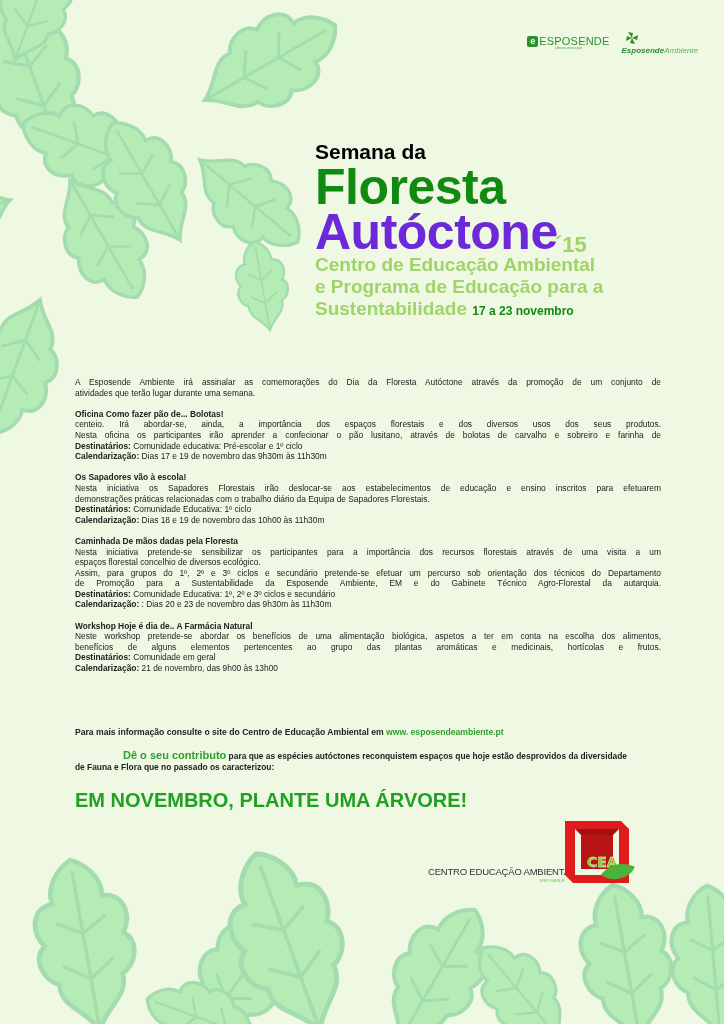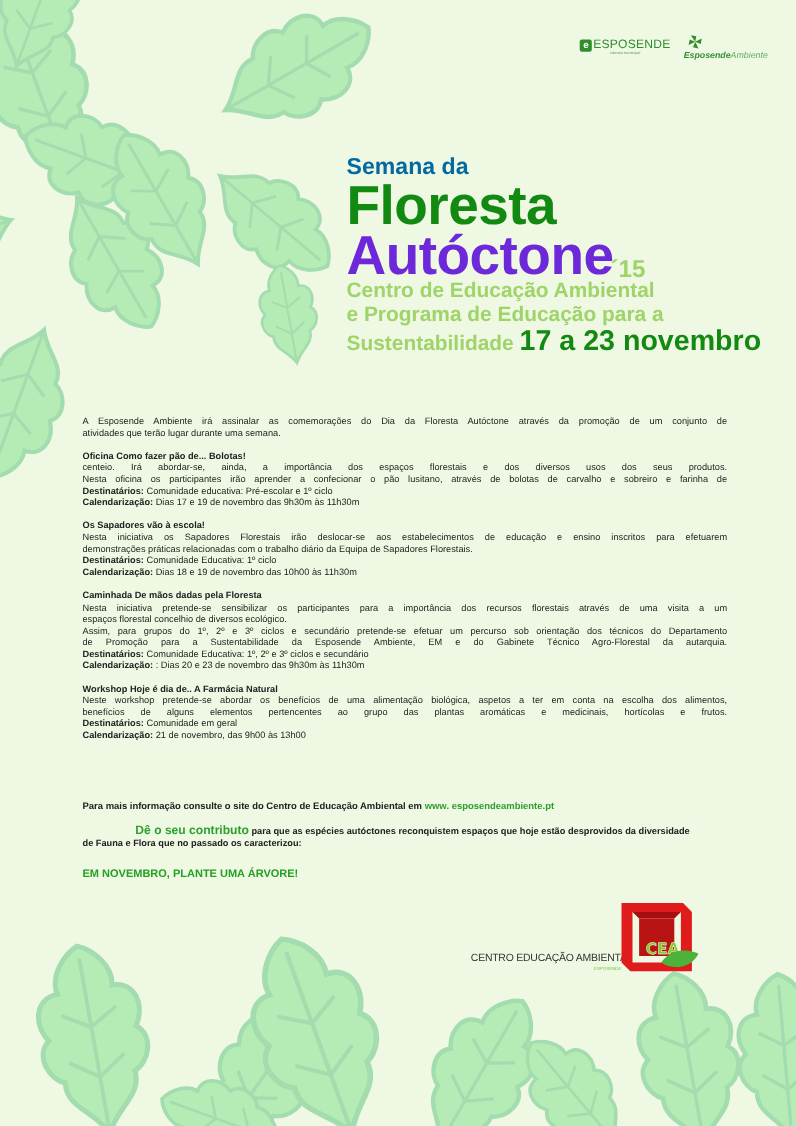--- a/index.html
+++ b/index.html
@@ -16,40 +16,40 @@
   .logo-e { width: 11px; height: 11px; background: #2f8f2f; color: #fff; font-size: 9px; font-weight: bold;
     border-radius: 2px; display: flex; align-items: center; justify-content: center; line-height: 1; }
   .logo-esposende .word { font-size: 11px; color: #2f8f2f; letter-spacing: 0.2px; margin-left: 1px; }
   .logo-esposende .sub { font-size: 3.5px; color: #5a9b5a; margin-top: -1px; }
   .logo-ambiente { display: flex; flex-direction: column; align-items: flex-start; }
   .logo-ambiente .word { font-size: 8px; color: #2f8f2f; font-style: italic; }
   .logo-ambiente .word b { font-weight: bold; }
   .logo-ambiente .word span.light { font-weight: normal; color: #5fae5f; }
 
   .title-block { position: absolute; left: 315px; top: 140px; }
-  .t-semana { font-size: 21px; font-weight: bold; color: #0369a1; line-height: 24px; }
+  .t-semana { font-size: 21px; font-weight: bold; color: #000000; line-height: 24px; }
   .t-floresta { font-size: 50px; font-weight: bold; color: #128a12; line-height: 46px; letter-spacing: -0.5px; }
   .t-year { position: absolute; left: 240px; top: 52px; font-size: 22px; color: #9fd46a; font-weight: bold; margin-top: 40px; }
   .t-autoctone { font-size: 50px; font-weight: bold; color: #6d28d9; line-height: 44px; letter-spacing: -0.5px; }
   .t-sub { font-size: 19px; font-weight: bold; color: #9fd46a; line-height: 22px; }
-  .t-dates { color: #128a12; font-size: 26px; font-weight: bold; }
+  .t-dates { color: #128a12; font-size: 12px; font-weight: bold; }
 
   .body-text { position: absolute; left: 75px; top: 377px; width: 586px; font-size: 8.4px; line-height: 10.6px; color: #222; }
   .body-text p { margin: 0; }
   .gap { height: 10.6px; }
   .h { font-weight: bold; }
   .lbl { font-weight: bold; }
   .just { text-align: justify; text-align-last: justify; }
   .indent { padding-left: 68px; }
 
   .footer-info { position: absolute; left: 75px; top: 727px; width: 600px; font-size: 8.6px; line-height: 11px; font-weight: bold; color: #222; }
   .footer-info .link { color: #2ea02e; }
   .contrib { position: absolute; left: 75px; top: 750px; width: 600px; font-size: 8.4px; line-height: 11px; font-weight: bold; color: #222; }
   .contrib .big { color: #2ea02e; font-size: 11px; margin-left: 48px; }
-  .plant { position: absolute; left: 75px; top: 789px; font-size: 10px; font-weight: bold; color: #22a022; }
+  .plant { position: absolute; left: 75px; top: 789px; font-size: 20px; font-weight: bold; color: #22a022; }
 
   .cea { position: absolute; left: 428px; top: 814px; width: 250px; height: 74px; }
   .cea-text { position: absolute; left: 0; top: 52px; font-size: 9.5px; color: #333; letter-spacing: -0.2px; }
   .cea-sub { position: absolute; left: 112px; top: 64px; font-size: 4px; color: #6cc24a; }
   .cea-box { position: absolute; left: 133px; top: 3px; width: 74px; height: 70px; }
 </style>
 </head>
 <body>
 
 <svg class="leaves" viewBox="0 0 724 1024" xmlns="http://www.w3.org/2000/svg">

